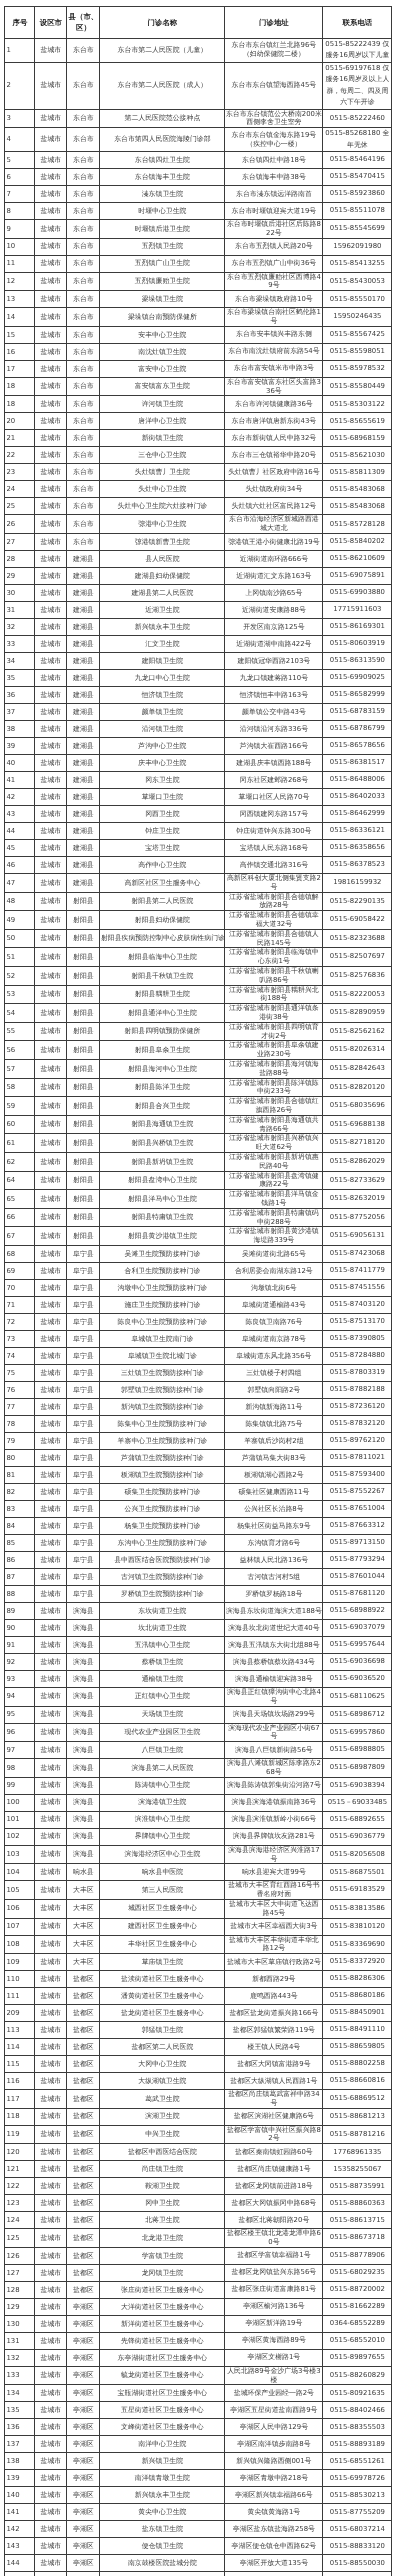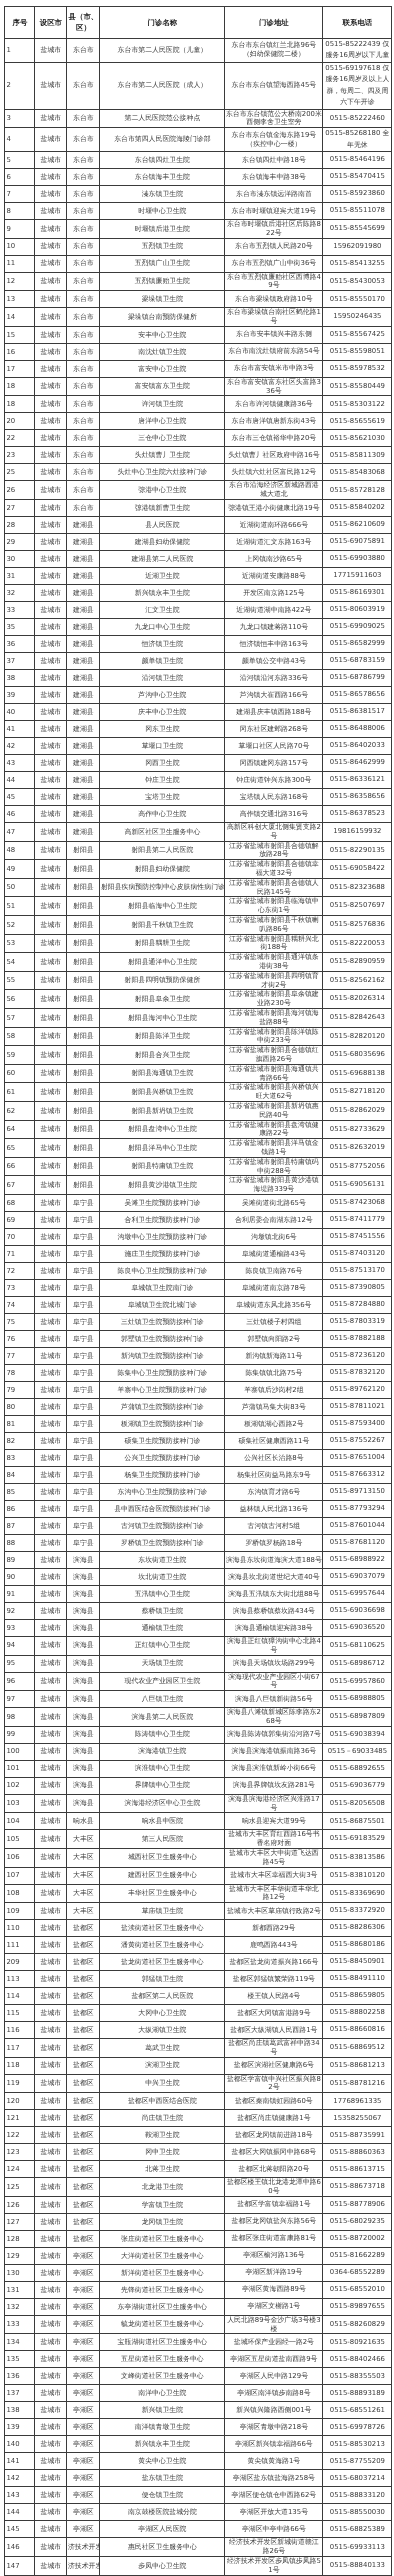--- a/index.html
+++ b/index.html
@@ -218,36 +218,52 @@
         </tr>
         <tr>
           <td class="c-no">20</td>
           <td class="c-city">盐城市</td>
           <td class="c-dist">东台市</td>
           <td class="c-name">唐洋中心卫生院</td>
           <td class="c-addr">东台市唐洋镇唐新东街43号</td>
           <td class="c-phone">0515-85655619</td>
         </tr>
         <tr>
+          <td class="c-no">21</td>
+          <td class="c-city">盐城市</td>
+          <td class="c-dist">东台市</td>
+          <td class="c-name">新街镇卫生院</td>
+          <td class="c-addr">东台市新街镇人民中路32号</td>
+          <td class="c-phone">0515-68968159</td>
+        </tr>
+        <tr>
           <td class="c-no">22</td>
           <td class="c-city">盐城市</td>
           <td class="c-dist">东台市</td>
           <td class="c-name">三仓中心卫生院</td>
           <td class="c-addr">东台市三仓镇裕华中路20号</td>
           <td class="c-phone">0515-85621030</td>
         </tr>
         <tr>
           <td class="c-no">23</td>
           <td class="c-city">盐城市</td>
           <td class="c-dist">东台市</td>
           <td class="c-name">头灶镇曹丿卫生院</td>
           <td class="c-addr">头灶镇曹丿社区政府中路16号</td>
           <td class="c-phone">0515-85811309</td>
         </tr>
         <tr>
+          <td class="c-no">24</td>
+          <td class="c-city">盐城市</td>
+          <td class="c-dist">东台市</td>
+          <td class="c-name">头灶中心卫生院</td>
+          <td class="c-addr">头灶镇政府街34号</td>
+          <td class="c-phone">0515-85483068</td>
+        </tr>
+        <tr>
           <td class="c-no">25</td>
           <td class="c-city">盐城市</td>
           <td class="c-dist">东台市</td>
           <td class="c-name">头灶中心卫生院六灶接种门诊</td>
           <td class="c-addr">头灶镇六灶社区富民路12号</td>
           <td class="c-phone">0515-85483068</td>
         </tr>
         <tr>
           <td class="c-no">26</td>
           <td class="c-city">盐城市</td>
@@ -304,20 +320,28 @@
           <td class="c-addr">开发区南京路125号</td>
           <td class="c-phone">0515-86169301</td>
         </tr>
         <tr>
           <td class="c-no">33</td>
           <td class="c-city">盐城市</td>
           <td class="c-dist">建湖县</td>
           <td class="c-name">汇文卫生院</td>
           <td class="c-addr">近湖街道湖中南路422号</td>
           <td class="c-phone">0515-80603919</td>
+        </tr>
+        <tr>
+          <td class="c-no">34</td>
+          <td class="c-city">盐城市</td>
+          <td class="c-dist">建湖县</td>
+          <td class="c-name">建阳镇卫生院</td>
+          <td class="c-addr">建阳镇冠华西路2103号</td>
+          <td class="c-phone">0515-86313590</td>
         </tr>
         <tr>
           <td class="c-no">35</td>
           <td class="c-city">盐城市</td>
           <td class="c-dist">建湖县</td>
           <td class="c-name">九龙口中心卫生院</td>
           <td class="c-addr">九龙口镇建蒋路110号</td>
           <td class="c-phone">0515-69909025</td>
         </tr>
         <tr>

